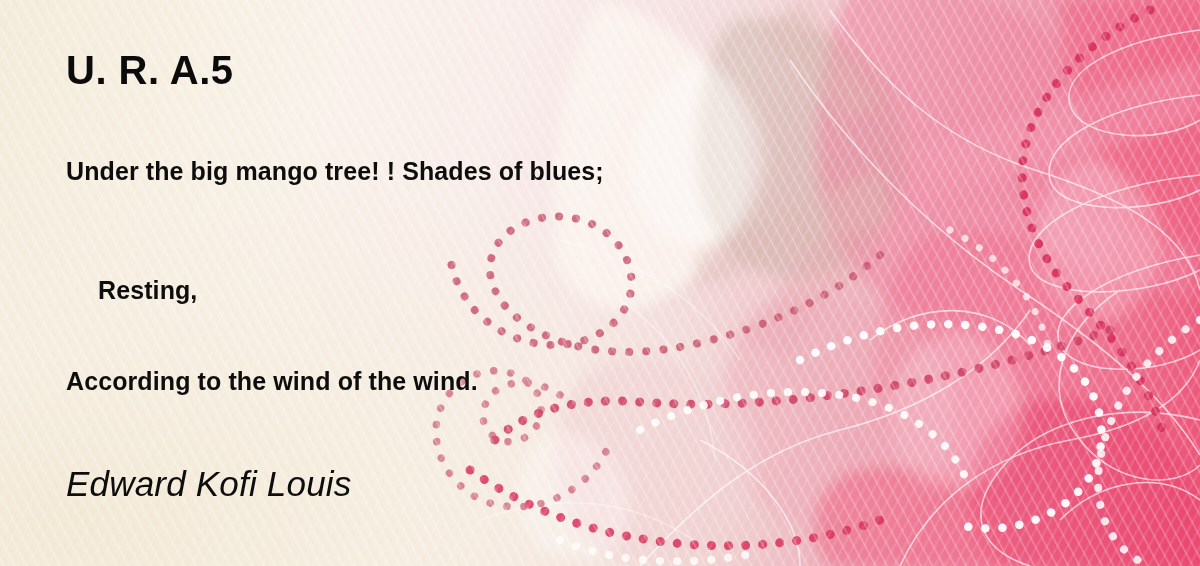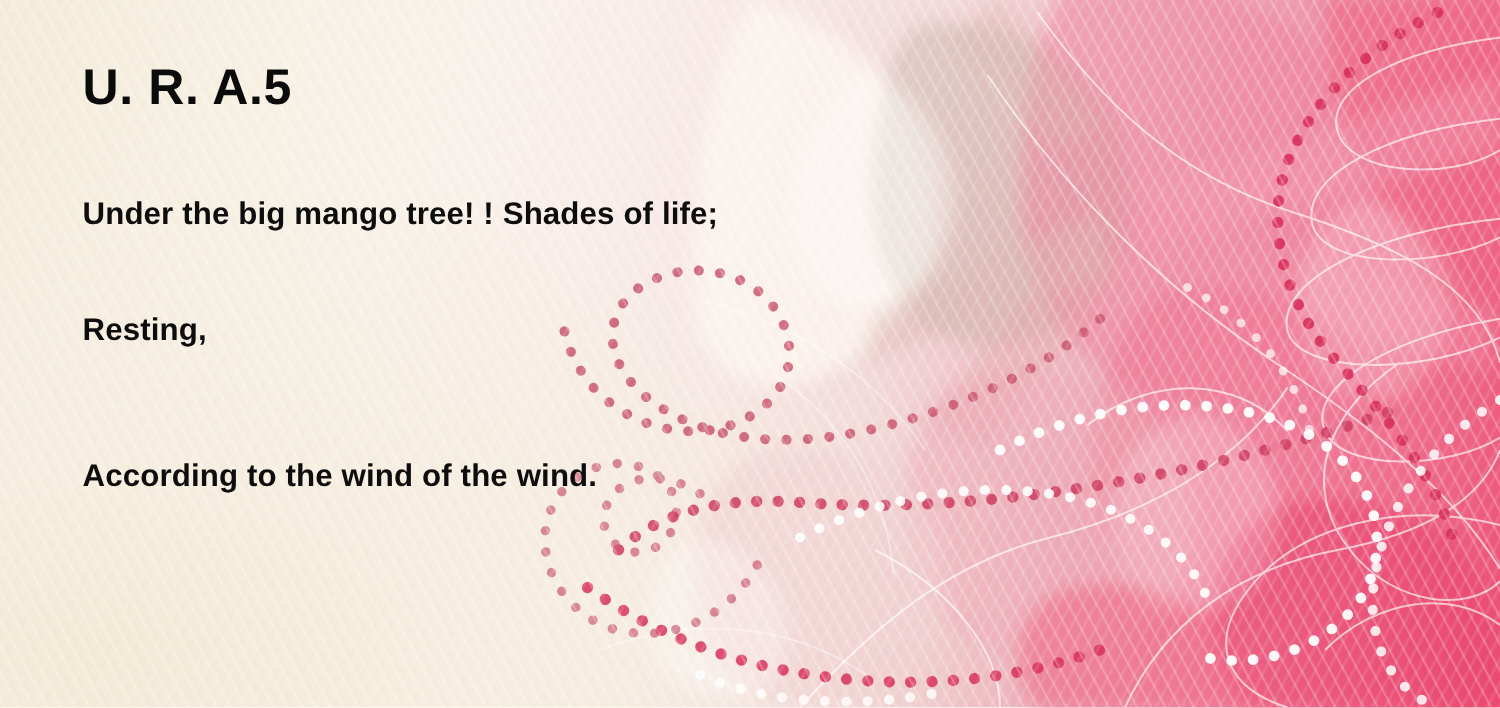--- a/index.html
+++ b/index.html
@@ -85,21 +85,21 @@
   .poem-line {
     position: absolute;
     left: 66px;
     font-size: 25px;
     font-weight: bold;
     color: #0d0d0d;
     letter-spacing: .1px;
     white-space: nowrap;
   }
   .poem-line.l1 { top: 157px; }
-  .poem-line.l2 { top: 250px; }
+  .poem-line.l2 { top: 276px; margin-left: 32px; }
   .poem-line.l3 { top: 367px; }
   .poem-author {
     position: absolute;
     left: 66px;
     top: 464px;
     font-size: 35px;
     font-style: italic;
     font-weight: normal;
     color: #0d0d0d;
     letter-spacing: .2px;
@@ -199,21 +199,22 @@
       </g>
     </svg>
   </div>
 
   <div class="layer bg-streaks"></div>
   <div class="layer bg-streaks2"></div>
 
   <div class="content">
     <div class="poem-title">U. R. A.5</div>
 
-    <div class="poem-line l1">Under the big mango tree! ! Shades of life;</div>
+    <div class="poem-line l1">Under the big mango tree! ! Shades of blues;</div>
 
     <div class="poem-line l2">Resting,</div>
 
     <div class="poem-line l3">According to the wind of the wind.</div>
 
+    <div class="poem-author">Edward Kofi Louis</div>
   </div>
 
 </div>
 
 </body></html>

